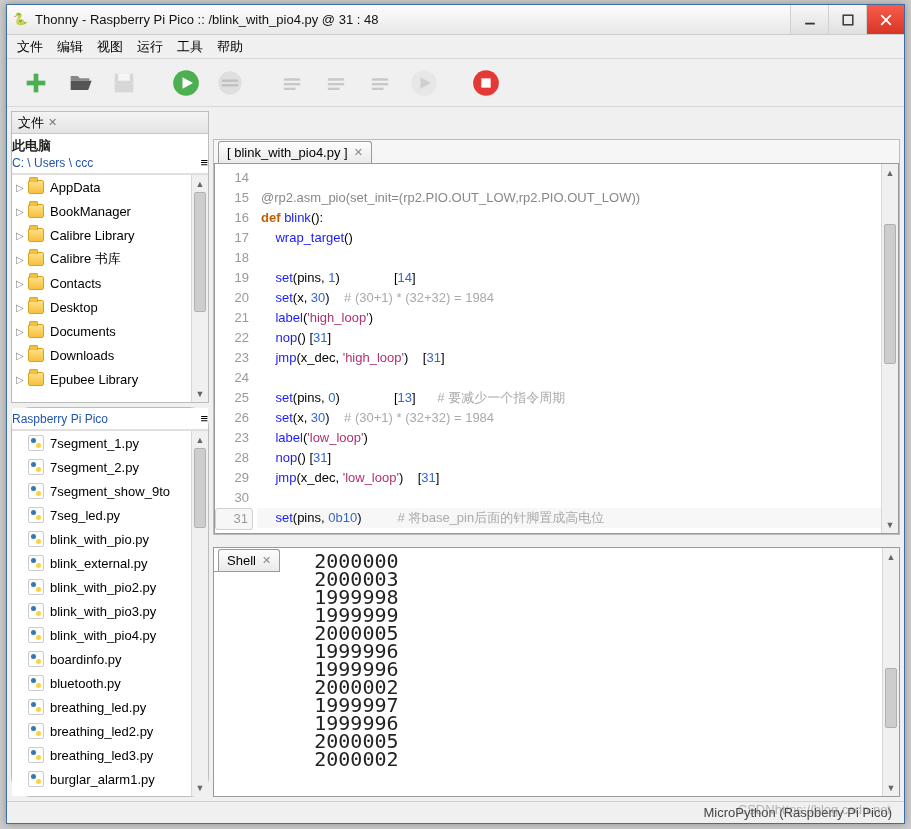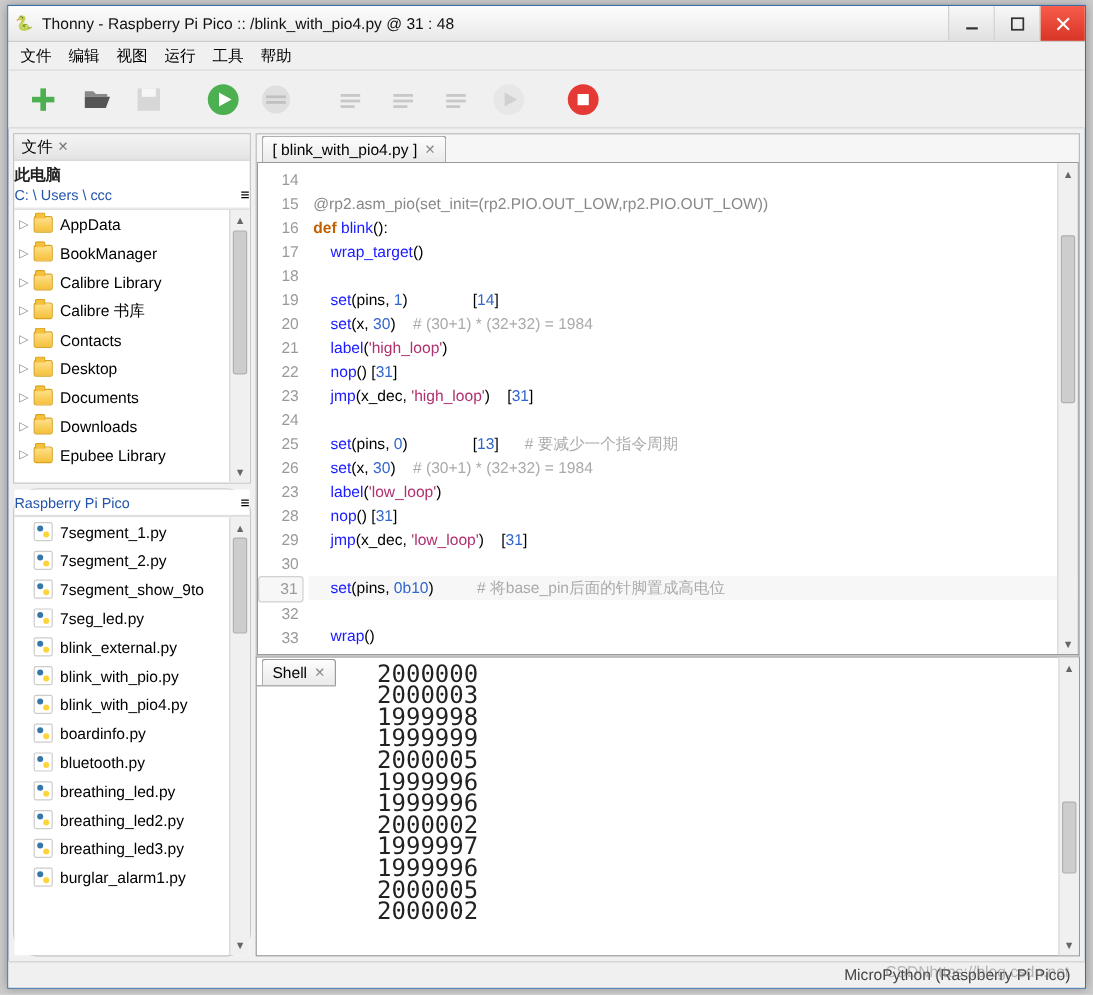--- a/index.html
+++ b/index.html
@@ -27,21 +27,21 @@
 .subhead { padding:3px 0; background:#fff; border-bottom:1px solid #e0e0e0;}
 .subhead .t1 { font-weight:bold; color:#222; display:block;}
 .subhead .t2 { color:#2255aa; font-size:12px;}
 .tree { flex:1; background:#fff; overflow-y:auto; overflow-x:hidden; border-top:1px solid #e0e0e0;}
 .tree .item { display:flex; align-items:center; height:24px; padding:0 4px; cursor:pointer; white-space:nowrap;}
 .tree .item .arrow { width:12px; color:#888; font-size:10px;}
 .folder-ico { width:16px; height:14px; background:linear-gradient(#ffe08a,#f5c13c); border:1px solid #d9a320; border-radius:2px; margin-right:6px; position:relative;}
 .folder-ico::before { content:''; position:absolute; top:-4px; left:0; width:7px; height:4px; background:#f5c13c; border:1px solid #d9a320; border-bottom:none; border-radius:2px 2px 0 0;}
 .py-ico { width:16px; height:16px; margin-right:6px; background:#fff; border:1px solid #ccc; border-radius:2px; position:relative;}
 .py-ico::after { content:''; position:absolute; top:2px; left:2px; width:5px; height:5px; background:#3776ab; border-radius:50%; box-shadow: 5px 5px 0 #ffd43b;}
-.rightcol { flex:1; display:flex; flex-direction:column; gap:0; min-width:0;}
+.rightcol { flex:1; display:flex; flex-direction:column; gap:12px; min-width:0;margin-top:28px;}
 .tabs { height:24px; display:flex; align-items:flex-end; padding-left:4px; border-bottom:1px solid #9a9a9a;}
 .tab { height:22px; padding:0 8px; background:linear-gradient(#fdfdfd,#eaeaea); border:1px solid #9a9a9a; border-bottom:none; border-radius:3px 3px 0 0; display:flex; align-items:center; gap:6px; font-size:12px;}
 .tab .tclose { color:#888; cursor:pointer; font-size:11px;}
 .editor-wrap { flex:1; display:flex; background:#fff; border:1px solid #9a9a9a; border-top:none; overflow:hidden; position:relative;}
 .gutter { width:42px; background:#fff; text-align:right; padding:4px 8px 4px 0; color:#9a9a9a; font-family:Consolas,monospace; font-size:14px; line-height:20px;}
 .gutter .cur { border:1px solid #d0d0d0; border-radius:3px; margin-right:-4px; padding-right:4px; background:#f7f7f7;}
 .code { flex:1; padding:4px 0; font-family:Consolas,monospace; font-size:14px; line-height:20px; white-space:pre; overflow:auto;}
 .code .ln { height:20px; padding-left:4px;}
 .code .ln.cur { background:#f7f7f7;}
 .kw { color:#c06000; font-weight:bold;}
@@ -259,26 +259,36 @@
               <span>7segment_show_9to</span>
             </div>
             <div class="item">
               <span class="arrow"></span>
               <span class="py-ico"></span>
               <span>7seg_led.py</span>
             </div>
             <div class="item">
               <span class="arrow"></span>
               <span class="py-ico"></span>
+              <span>blink_with_pio.py</span>
+            </div>
+            <div class="item">
+              <span class="arrow"></span>
+              <span class="py-ico"></span>
               <span>blink_external.py</span>
             </div>
             <div class="item">
               <span class="arrow"></span>
               <span class="py-ico"></span>
-              <span>blink_with_pio.py</span>
+              <span>blink_with_pio2.py</span>
+            </div>
+            <div class="item">
+              <span class="arrow"></span>
+              <span class="py-ico"></span>
+              <span>blink_with_pio3.py</span>
             </div>
             <div class="item">
               <span class="arrow"></span>
               <span class="py-ico"></span>
               <span>blink_with_pio4.py</span>
             </div>
             <div class="item">
               <span class="arrow"></span>
               <span class="py-ico"></span>
               <span>boardinfo.py</span>

